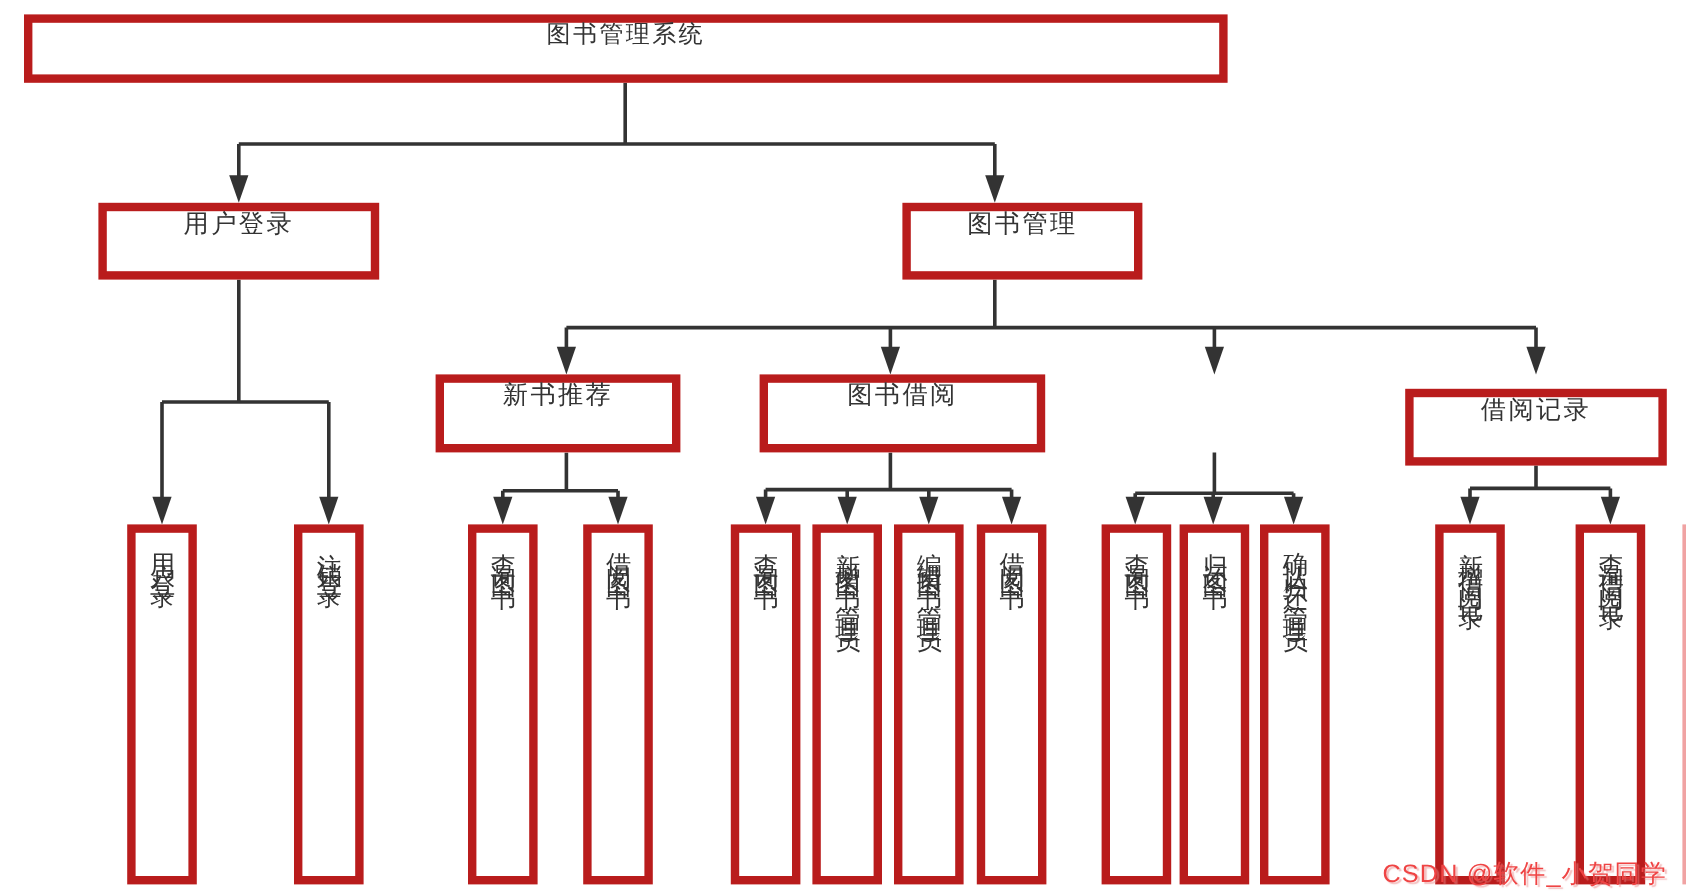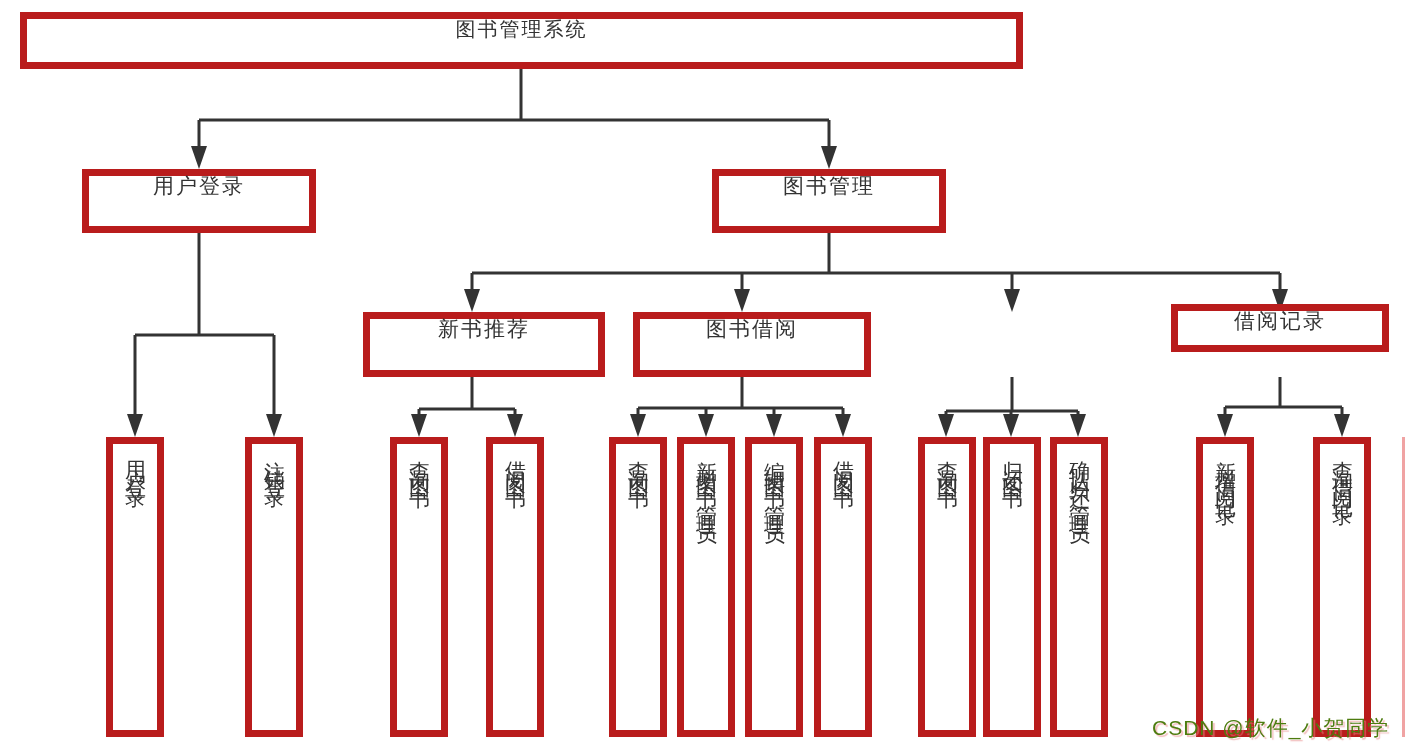--- a/index.html
+++ b/index.html
@@ -15,21 +15,21 @@
   .node span{display:block;line-height:1;}
   .root-box span{font-size:20px;letter-spacing:2px;}
   .h-box span{font-size:21px;letter-spacing:2px;}
   .leaf span{
     writing-mode:vertical-rl;
     font-size:21px;letter-spacing:9px;line-height:1;
     max-height:282px;
   }
   .watermark{
     position:absolute;left:1152px;top:714px;z-index:5;
-    font-size:21px;letter-spacing:1px;color:#4d7c0f;
+    font-size:21px;letter-spacing:1px;color:#ef4444;
     text-shadow:2px 2px 1px rgba(232,133,133,0.55);
     white-space:nowrap;
   }
   .edge-accent{
     position:absolute;right:0;top:437px;width:3px;height:300px;
     background:#f0a3a3;z-index:4;
   }
   .ln{stroke:#333333;stroke-width:3;fill:none;}
   .ah{fill:#333333;stroke:none;}
 </style>
@@ -88,31 +88,31 @@
     </g>
   </svg>
 
   <div class="node root-box" style="left:20px;top:12px;width:1003px;height:57px">
     <span>图书管理系统</span>
   </div>
 
   <div class="node h-box" style="left:82px;top:169px;width:234px;height:64px">
     <span>用户登录</span>
   </div>
-  <div class="node h-box" style="left:712px;top:169px;width:234px;height:64px">
+  <div class="node h-box" style="left:752px;top:169px;width:200px;height:64px">
     <span>图书管理</span>
   </div>
 
-  <div class="node h-box" style="left:363px;top:312px;width:242px;height:65px">
+  <div class="node h-box" style="left:363px;top:312px;width:204px;height:65px">
     <span>新书推荐</span>
   </div>
   <div class="node h-box" style="left:633px;top:312px;width:238px;height:65px">
     <span>图书借阅</span>
   </div>
-  <div class="node h-box" style="left:1171px;top:304px;width:218px;height:48px">
+  <div class="node h-box" style="left:1171px;top:324px;width:218px;height:64px">
     <span>借阅记录</span>
   </div>
 
   <div class="node leaf" style="left:106px;top:437px;width:58px;height:300px">
     <span>用户登录</span>
   </div>
   <div class="node leaf" style="left:245px;top:437px;width:58px;height:300px">
     <span>注销登录</span>
   </div>
   <div class="node leaf" style="left:390px;top:437px;width:58px;height:300px">

